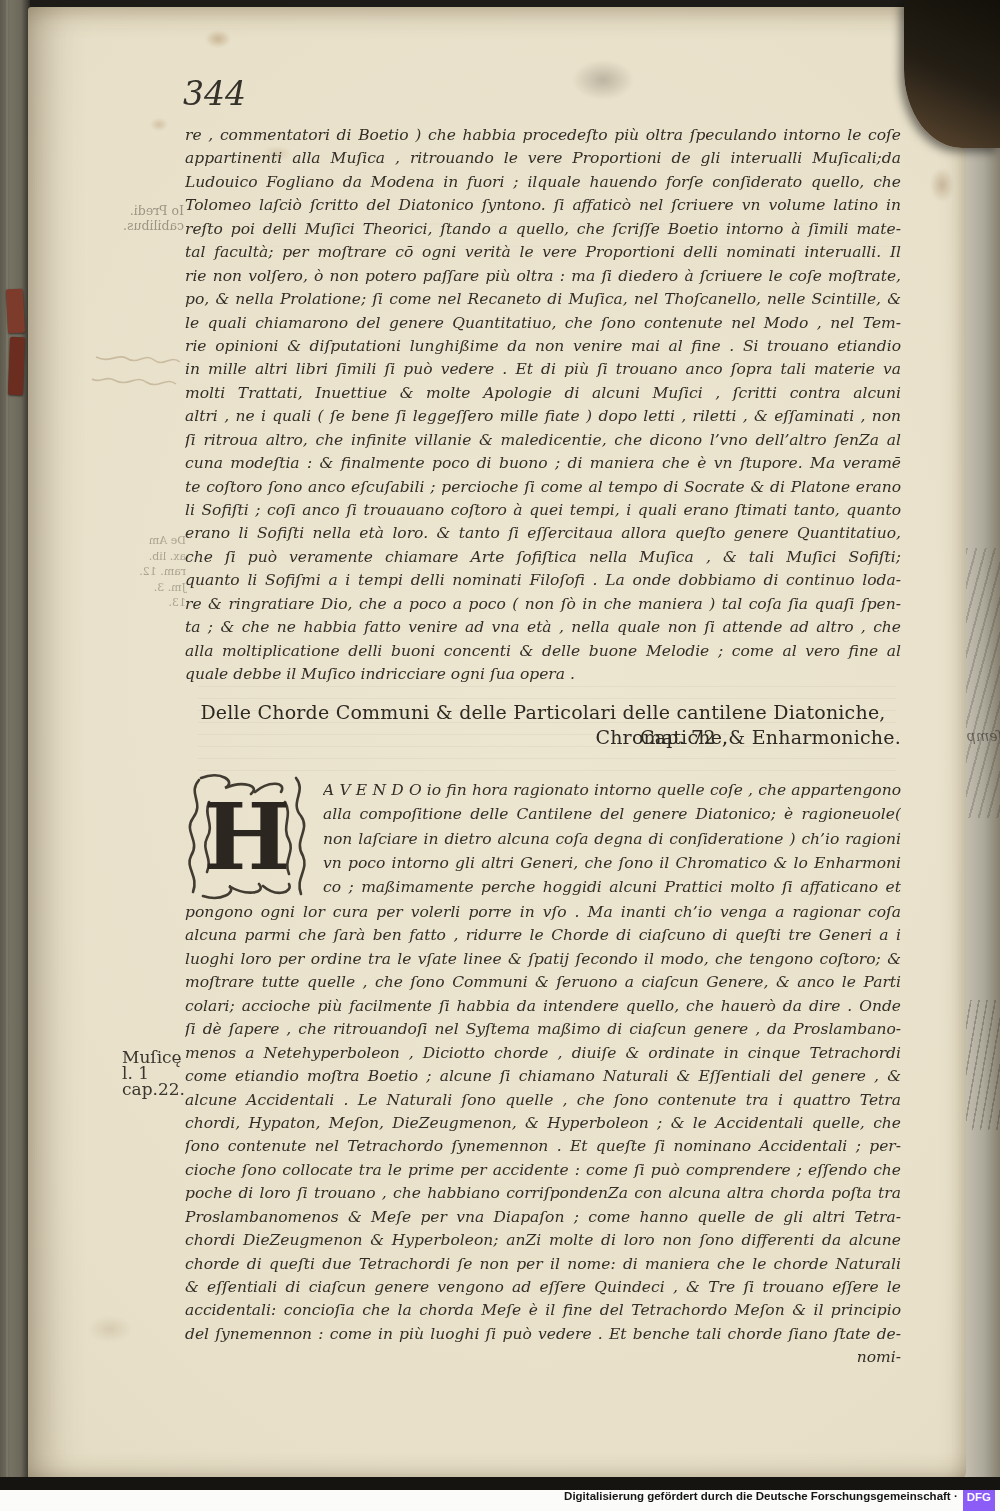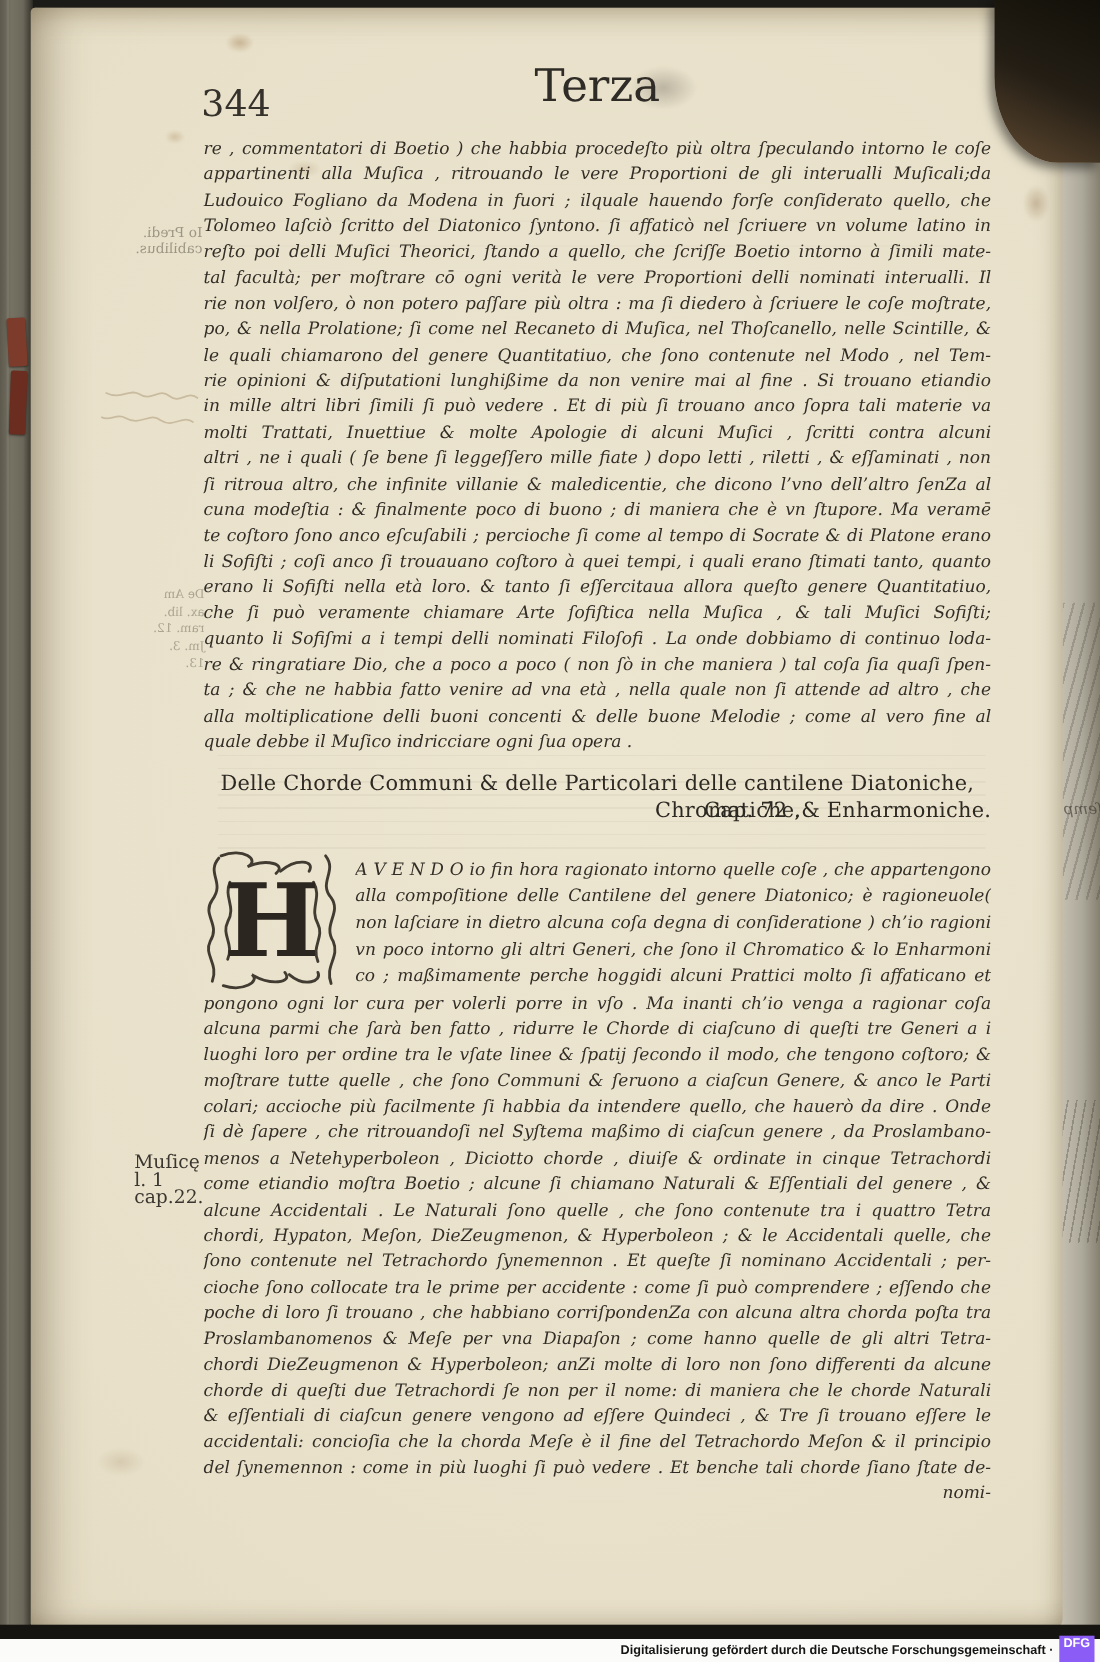--- a/index.html
+++ b/index.html
@@ -36,21 +36,21 @@
                 inset 0 -16px 22px -14px rgba(110,95,65,.3);}
   .stain{border-radius:50%;filter:blur(1px);}
   .s1{left:205px;top:30px;width:26px;height:18px;background:radial-gradient(rgba(150,110,60,.38),transparent 70%);}
   .s2{left:150px;top:118px;width:18px;height:13px;background:radial-gradient(rgba(150,110,60,.28),transparent 70%);}
   .s3{left:262px;top:146px;width:30px;height:15px;background:radial-gradient(rgba(140,105,60,.2),transparent 70%);}
   .s4{left:930px;top:168px;width:24px;height:34px;background:radial-gradient(rgba(120,85,45,.3),transparent 70%);}
   .s5{left:88px;top:1316px;width:44px;height:26px;background:radial-gradient(rgba(130,100,60,.16),transparent 70%);}
   .s6{left:572px;top:60px;width:62px;height:40px;background:radial-gradient(rgba(95,88,76,.33),transparent 70%);}
 
   
-  .page-num{left:183px;top:74px;font-size:33px;color:#35312b;}
+  .page-num{left:183px;top:74px;font-size:33px;color:#35312b;font-style:italic;}
   .run-title{left:185px;top:54px;width:716px;text-align:center;font-size:41px;color:#2f2b26;}
 
   .col{left:185px;width:716px;}
   .tline{font:italic 15.5px/23.45px "DejaVu Serif",serif;color:#322e27;height:23.45px;
     text-align:justify;text-align-last:justify;overflow:hidden;}
   .para1{top:124px;}
   .endpara .tline:last-child{text-align-last:left;}
 
   .heading{top:700px;text-align:center;font-size:19px;color:#2c2822;letter-spacing:.2px;line-height:25px;}
   .h2{position:relative;text-align:right;padding-left:150px;}
@@ -69,21 +69,21 @@
   .ghost-top{left:106px;top:203px;width:78px;font-size:12.5px;line-height:15px;color:rgba(95,88,72,.55);text-align:left;}
   .ghost-mid{left:106px;top:533px;width:80px;font-size:11px;line-height:15.5px;color:rgba(110,102,85,.5);}
   .ghost-stripes{left:198px;top:686px;width:698px;height:88px;opacity:.5;filter:blur(.4px);
     background:repeating-linear-gradient(rgba(120,112,92,.14) 0 1.5px,transparent 1.5px 12px);}
   .ghost-stripes2{left:198px;top:200px;width:698px;height:60px;opacity:.22;filter:blur(.5px);
     background:repeating-linear-gradient(rgba(120,112,92,.12) 0 1.5px,transparent 1.5px 23px);}
   .handwriting{left:86px;top:348px;width:98px;height:52px;opacity:.8;filter:blur(.6px);transform:scaleX(-1);}
 
   
   .darkband{left:0;top:1477px;width:1000px;height:13px;background:#161411;}
-  .footer{left:0;top:1490px;width:1000px;height:21px;background:#fbfbfa;display:flex;align-items:center;
+  .footer{left:0;top:1490px;width:1000px;height:21px;background:#fbfbfa;display:flex;
     justify-content:flex-end;padding-right:5px;box-sizing:border-box;
     font:bold 11.5px "Liberation Sans",sans-serif;color:#151513;}
   .dfg{margin-left:5px;background:#8b5cf6;color:#ffffff;padding:0 4px;height:28px;line-height:15px;
     font-size:11.5px;font-weight:bold;font-family:"Liberation Sans",sans-serif;}
 </style>
 </head>
 <body>
 
 <div class="scene">
 
@@ -122,21 +122,20 @@
   <div class="abs handwriting">
     <svg width="98" height="52" viewBox="0 0 98 52">
       <g stroke="rgba(135,108,70,0.4)" fill="none" stroke-width="1.6">
         <path d="M4,14 C14,6 20,20 30,12 C40,4 46,18 58,10 C66,5 74,16 88,9"></path>
         <path d="M8,36 C18,28 26,42 38,34 C48,26 56,40 70,32 C78,27 84,36 92,31"></path>
       </g>
     </svg>
   </div>
 
   <div class="abs page-num">344</div>
-  <div class="abs run-title">Terza</div>
 
   <div class="abs col para1 endpara">
       <div class="tline">re , commentatori di Boetio ) che habbia procedeſto più oltra ſpeculando intorno le coſe</div>
       <div class="tline">appartinenti alla Muſica , ritrouando le vere Proportioni de gli interualli Muſicali;da</div>
       <div class="tline">Ludouico Fogliano da Modena in fuori ; ilquale hauendo forſe conſiderato quello, che</div>
       <div class="tline">Tolomeo laſciò ſcritto del Diatonico ſyntono. ſi affaticò nel ſcriuere vn volume latino in</div>
       <div class="tline">reſto poi delli Muſici Theorici, ſtando a quello, che ſcriſſe Boetio intorno à ſimili mate-</div>
       <div class="tline">tal facultà; per moſtrare cō ogni verità le vere Proportioni delli nominati interualli. Il</div>
       <div class="tline">rie non volſero, ò non potero paſſare più oltra : ma ſi diedero à ſcriuere le coſe moſtrate,</div>
       <div class="tline">po, &amp; nella Prolatione; ſi come nel Recaneto di Muſica, nel Thoſcanello, nelle Scintille, &amp;</div>

